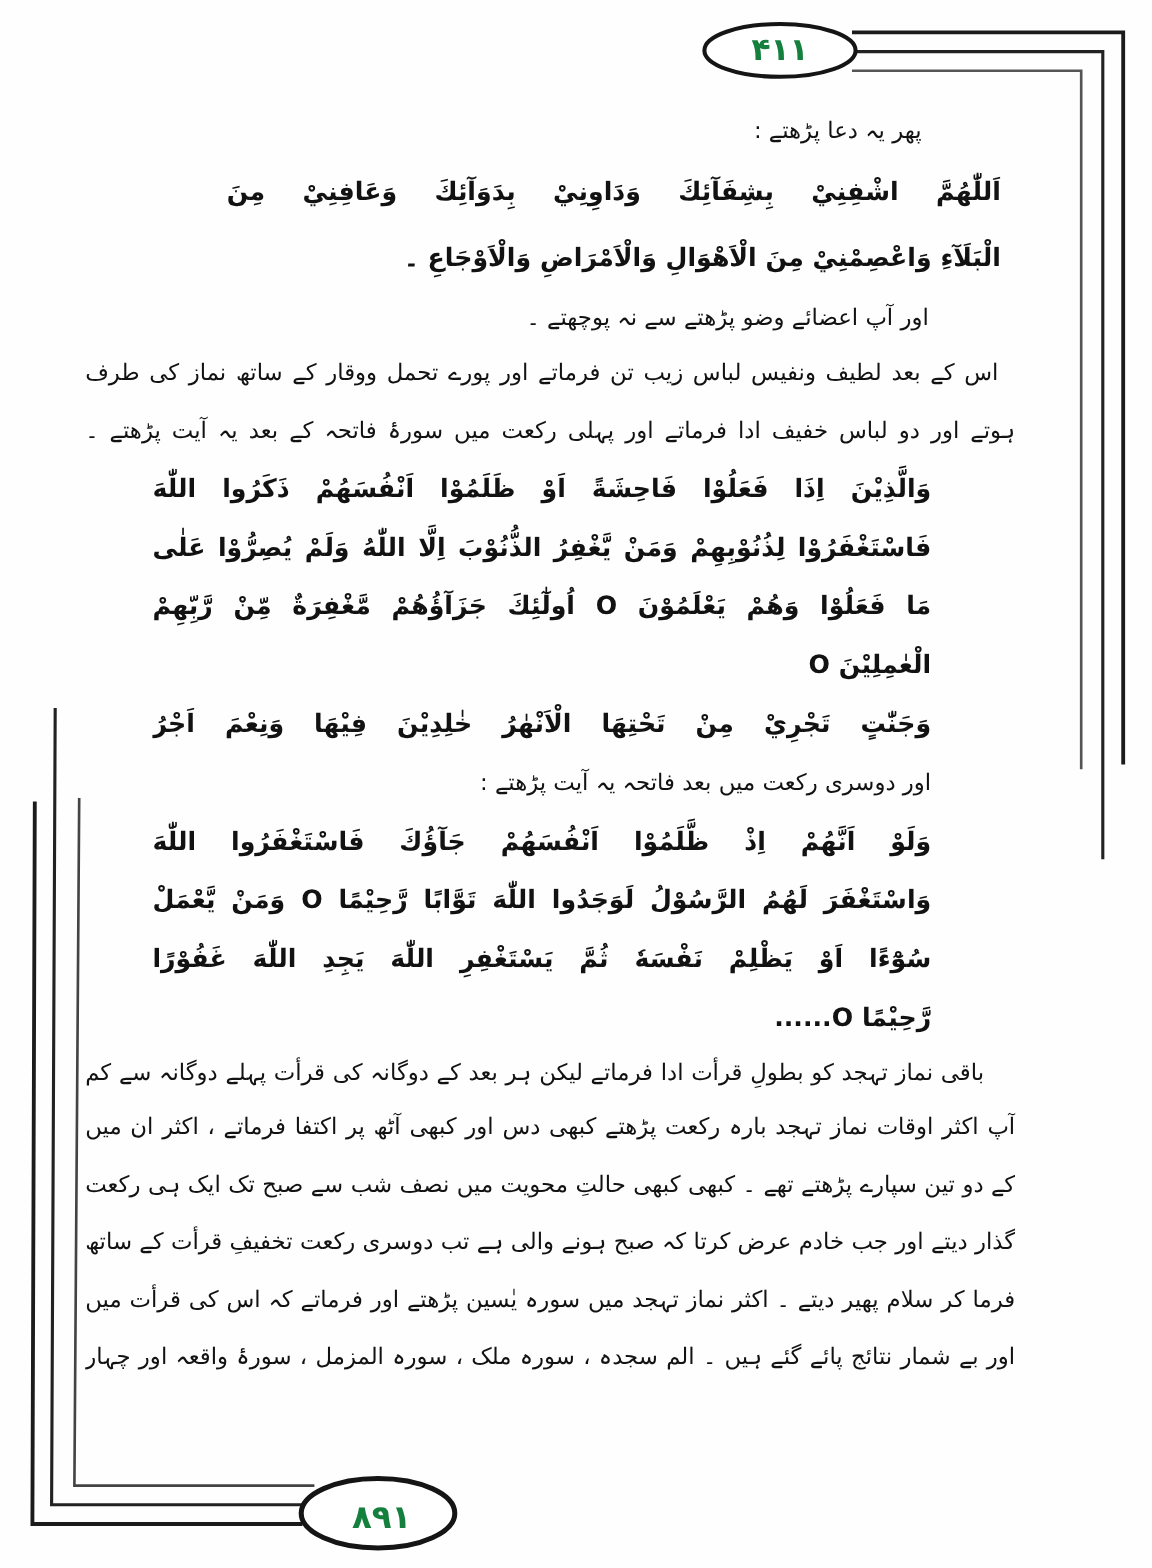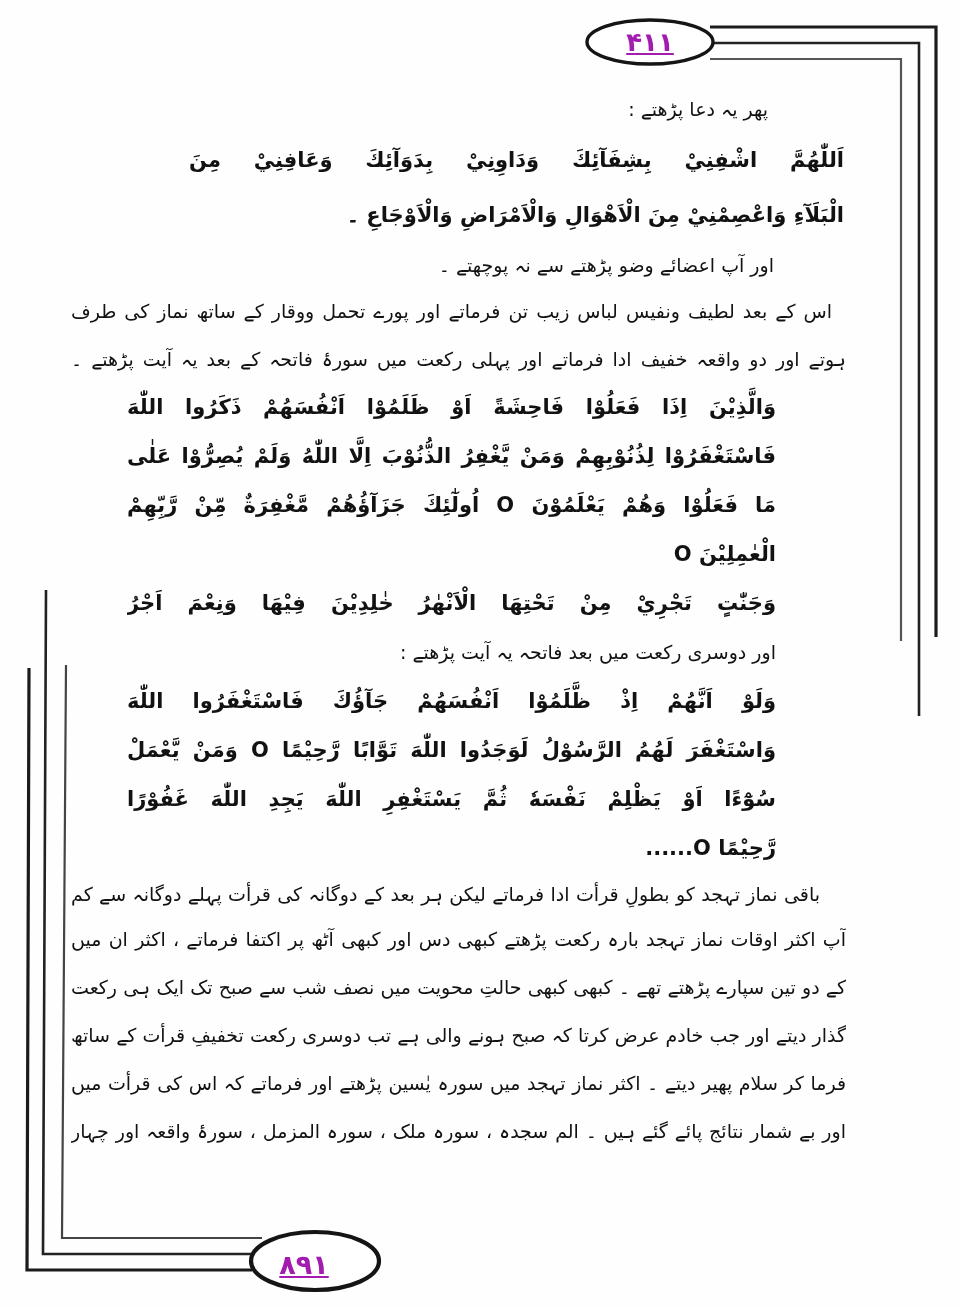--- a/index.html
+++ b/index.html
@@ -9,39 +9,38 @@
     font-family:"DejaVu Sans", sans-serif;
     color:#121212;
     position:relative;
     overflow:hidden;
   }
   .page{position:absolute;inset:0;background:#fefefe;}
   .frame{position:absolute;top:0;left:0;pointer-events:none;}
   .badge-num{
     position:absolute;
     display:flex;align-items:center;justify-content:center;
-    font-weight:bold;color:#a21caf;
+    font-weight:bold;color:#15803d;
     direction:rtl;
-    text-decoration:underline;
   }
   .badge-top{left:587px;top:20px;width:126px;height:44px;font-size:26px;}
-  .badge-bottom{left:240px;top:1232px;width:128px;height:64px;font-size:27px;letter-spacing:2px;}
+  .badge-bottom{left:254px;top:1232px;width:128px;height:64px;font-size:27px;letter-spacing:2px;}
   .text-col{
     position:absolute;left:71px;top:85px;width:775px;
     direction:rtl;
   }
   .line{direction:rtl;overflow:hidden;}
   .urdu{font-size:19px;font-weight:normal;}
   .urdu-just{text-align:justify;text-align-last:justify;}
   .urdu-right{text-align:right;}
   .arabic{font-size:21px;font-weight:bold;}
   .heading{font-weight:bold;font-size:21px;text-align:right;padding-left:0;padding-right:4px;}
   
   .h-intro{height:48px;line-height:48px;padding-right:78px;}
-  .dua-block{margin-right:2px;margin-left:118px;}
+  .dua-block{margin-right:12px;margin-left:118px;}
   .h-dua1{height:54px;line-height:54px;text-align:justify;text-align-last:justify;}
   .h-dua2{height:56px;line-height:56px;text-align:right;}
   .h-wudu{height:44px;line-height:44px;padding-right:72px;}
   .h-heading{height:49px;line-height:49px;}
   .h-para{height:48px;line-height:48px;}
   .indent-first{padding-right:14px;}
   .verse-block{margin-right:70px;margin-left:56px;}
   .h-verse{height:49px;line-height:49px;text-align:justify;text-align-last:justify;}
   .h-verse-endright{height:49px;line-height:49px;text-align:right;text-align-last:right;}
   .h-verse-endmid{height:49px;line-height:49px;text-align:center;text-align-last:right;padding-left:0;padding-right:0;margin-left:288px;}
@@ -77,21 +76,21 @@
     <div class="dua-block">
       <div class="line arabic h-dua1">اَللّٰهُمَّ اشْفِنِيْ بِشِفَآئِكَ وَدَاوِنِيْ بِدَوَآئِكَ وَعَافِنِيْ مِنَ</div>
       <div class="line arabic h-dua2">الْبَلَآءِ وَاعْصِمْنِيْ مِنَ الْاَهْوَالِ وَالْاَمْرَاضِ وَالْاَوْجَاعِ ۔</div>
     </div>
 
     <div class="line urdu urdu-right h-wudu">اور آپ اعضائے وضو پڑھتے سے نہ پوچھتے ۔</div>
 
 
     <div>
       <div class="line urdu urdu-just h-para indent-first">اس کے بعد لطیف ونفیس لباس زیب تن فرماتے اور پورے تحمل ووقار کے ساتھ نماز کی طرف متوجہ</div>
-      <div class="line urdu urdu-just h-para">ہوتے اور دو واقعہ خفیف ادا فرماتے اور پہلی رکعت میں سورۂ فاتحہ کے بعد یہ آیت پڑھتے ۔</div>
+      <div class="line urdu urdu-just h-para">ہوتے اور دو لباس خفیف ادا فرماتے اور پہلی رکعت میں سورۂ فاتحہ کے بعد یہ آیت پڑھتے ۔</div>
     </div>
 
     <div class="verse-block">
       <div class="line arabic h-verse">وَالَّذِيْنَ اِذَا فَعَلُوْا فَاحِشَةً اَوْ ظَلَمُوْا اَنْفُسَهُمْ ذَكَرُوا اللّٰهَ</div>
       <div class="line arabic h-verse">فَاسْتَغْفَرُوْا لِذُنُوْبِهِمْ وَمَنْ يَّغْفِرُ الذُّنُوْبَ اِلَّا اللّٰهُ وَلَمْ يُصِرُّوْا عَلٰى</div>
       <div class="line arabic h-verse">مَا فَعَلُوْا وَهُمْ يَعْلَمُوْنَ O اُولٰٓئِكَ جَزَآؤُهُمْ مَّغْفِرَةٌ مِّنْ رَّبِّهِمْ</div>
       <div class="line arabic h-verse-endright">الْعٰمِلِيْنَ O</div>
       <div class="line arabic h-verse">وَجَنّٰتٍ تَجْرِيْ مِنْ تَحْتِهَا الْاَنْهٰرُ خٰلِدِيْنَ فِيْهَا وَنِعْمَ اَجْرُ</div>
     </div>
 

